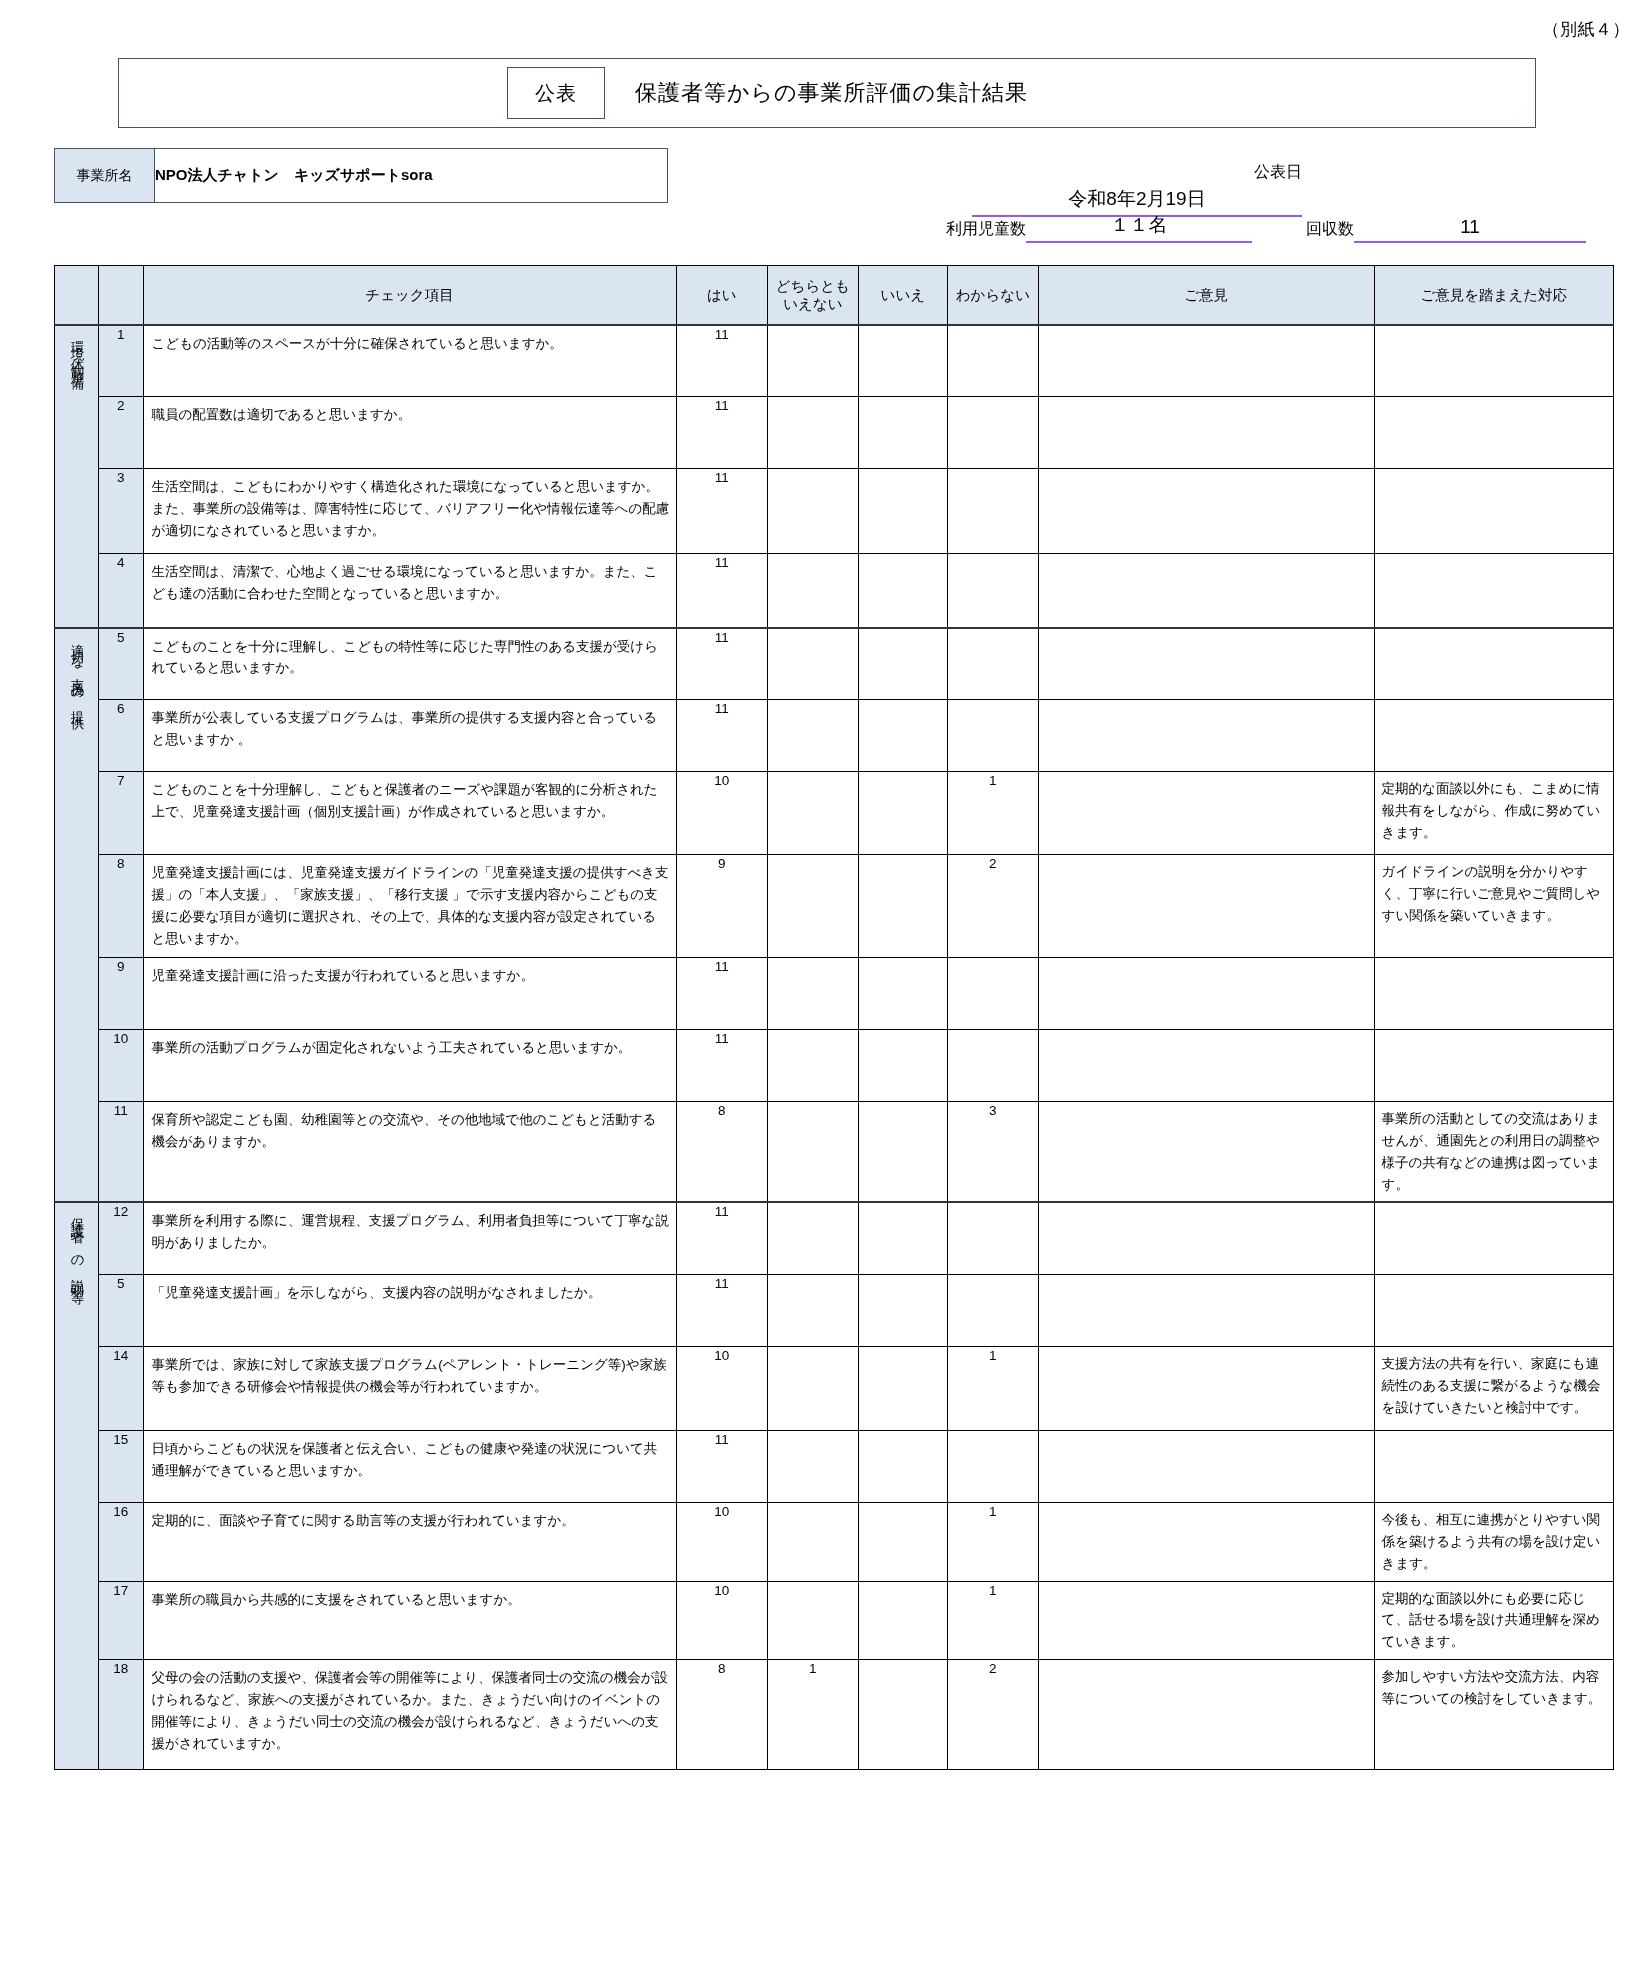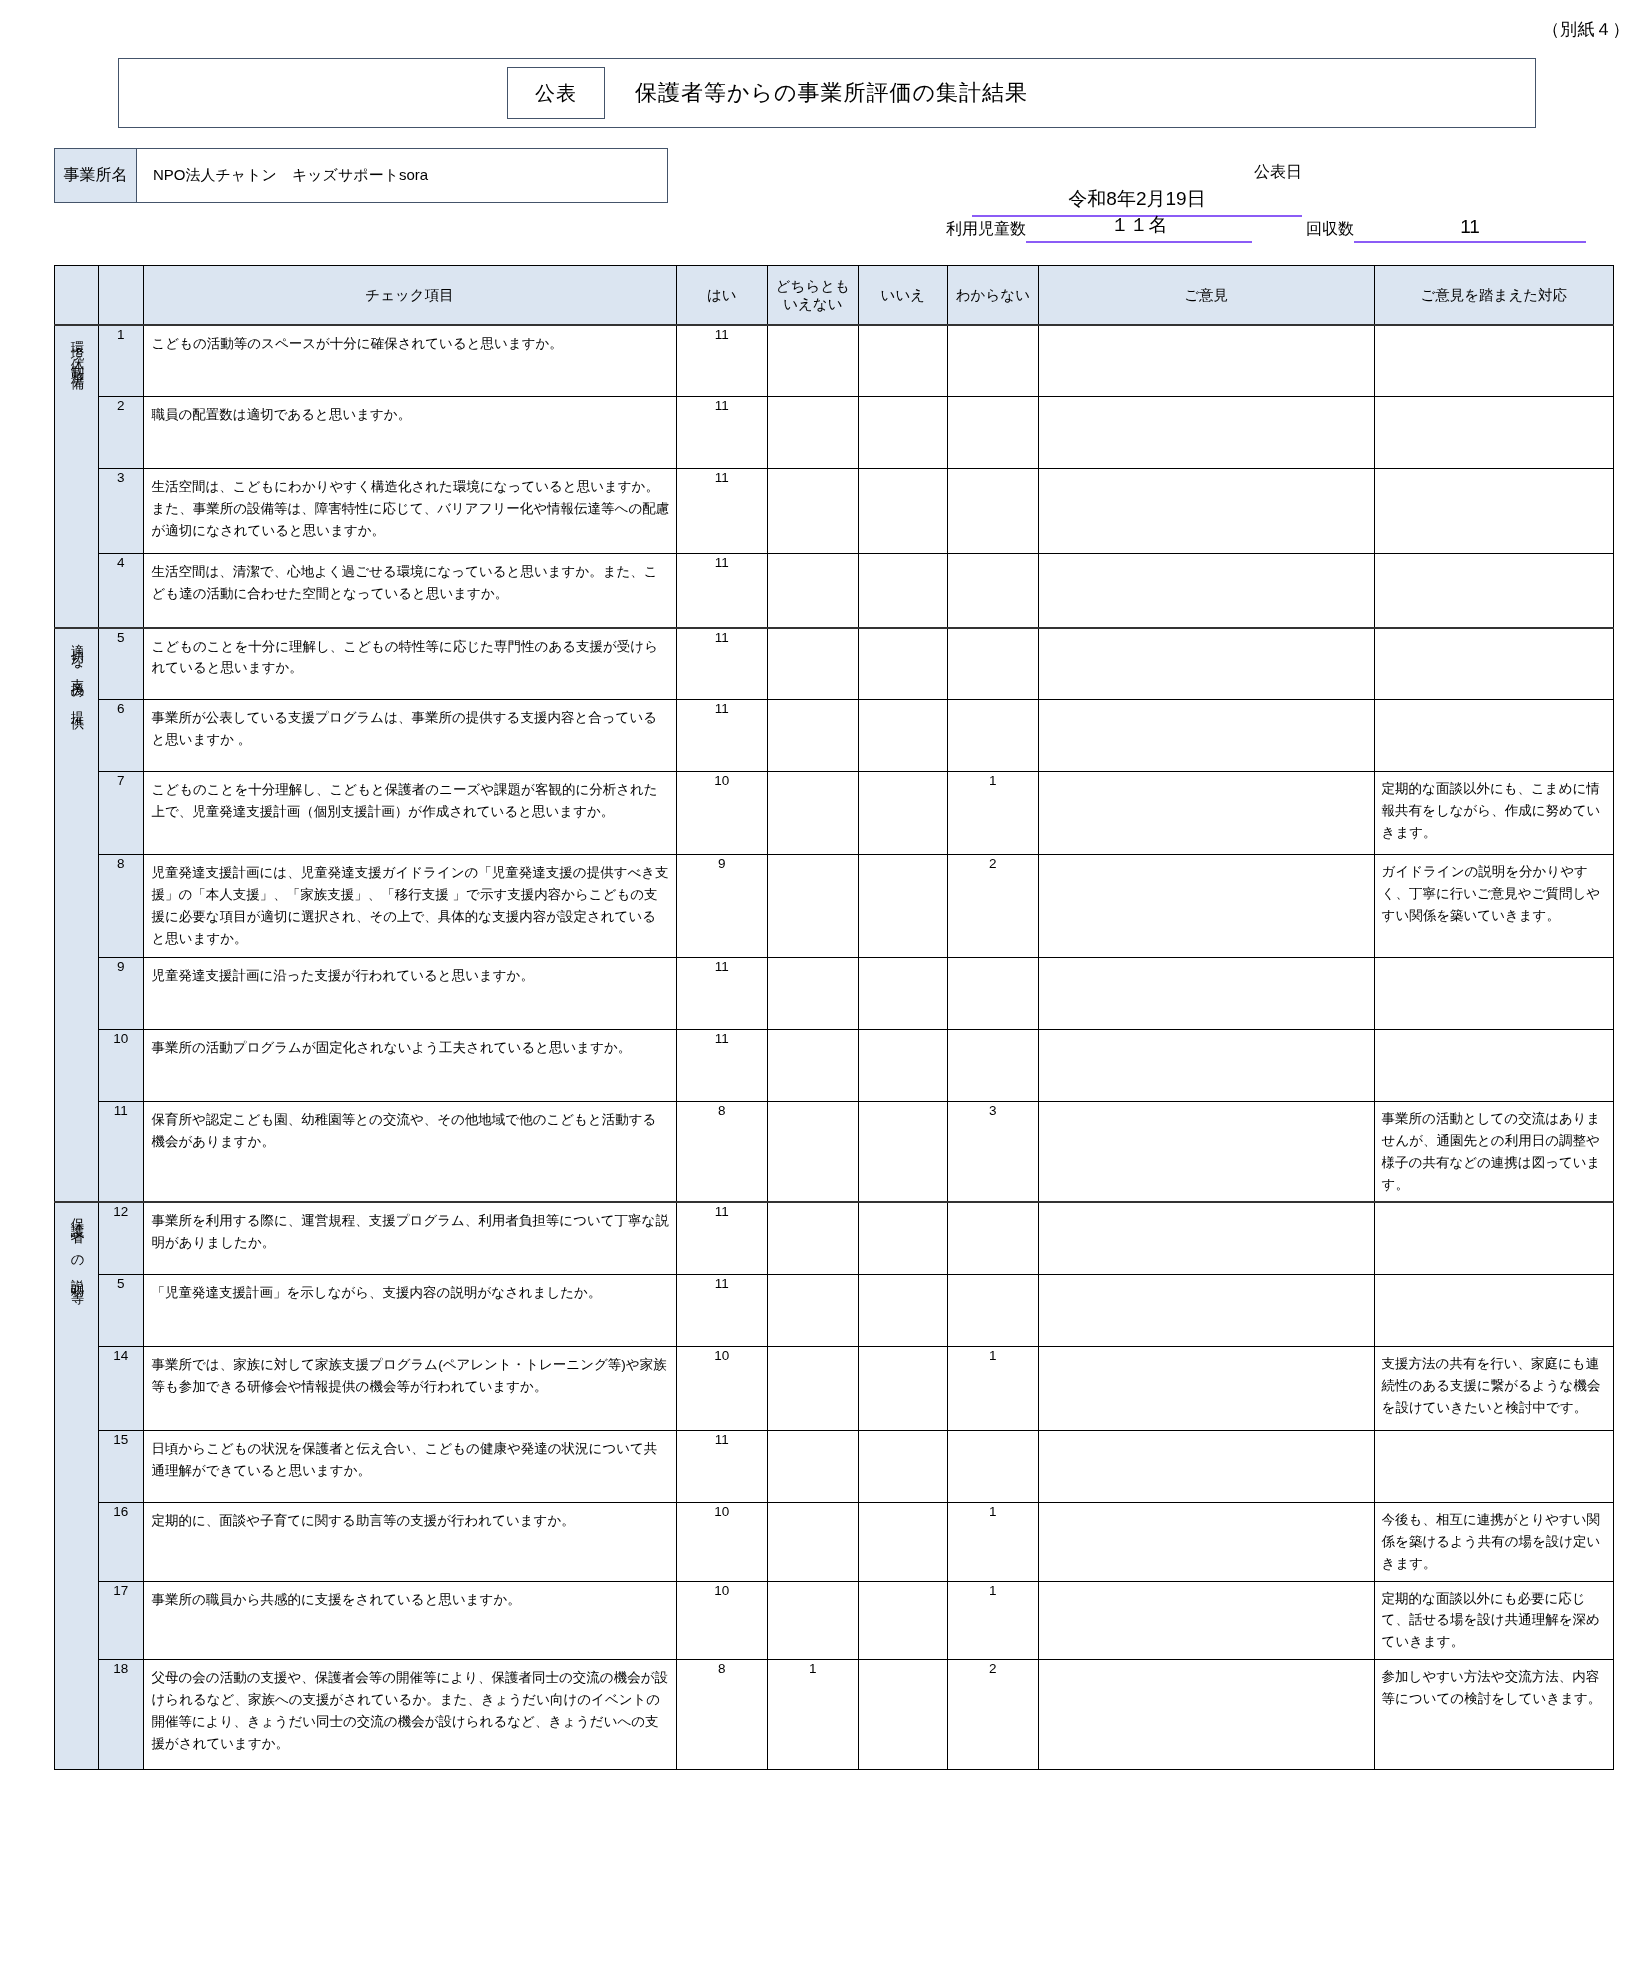--- a/index.html
+++ b/index.html
@@ -59,34 +59,35 @@
     position: absolute;
     left: 54px;
     top: 148px;
     width: 614px;
     height: 55px;
     border: 1.5px solid #44546a;
     display: flex;
     align-items: stretch;
   }
   .facility-label {
-    width: 82px;
+    width: 100px;
     background: #dbe5f1;
     border-right: 1.5px solid #44546a;
     display: flex;
     align-items: center;
     justify-content: center;
-    font-size: 16px;
+    font-size: 14px;
   }
   .facility-value {
     flex: 1;
     display: flex;
     align-items: center;
-    padding-left: 16px;
+    padding-left: 0;
     font-size: 15px;
+    font-weight: bold;
   }
 
   
   .meta-row {
     position: absolute;
     display: flex;
     align-items: flex-end;
     font-size: 16px;
   }
   .meta-label { white-space: nowrap; padding-bottom: 3px; }

